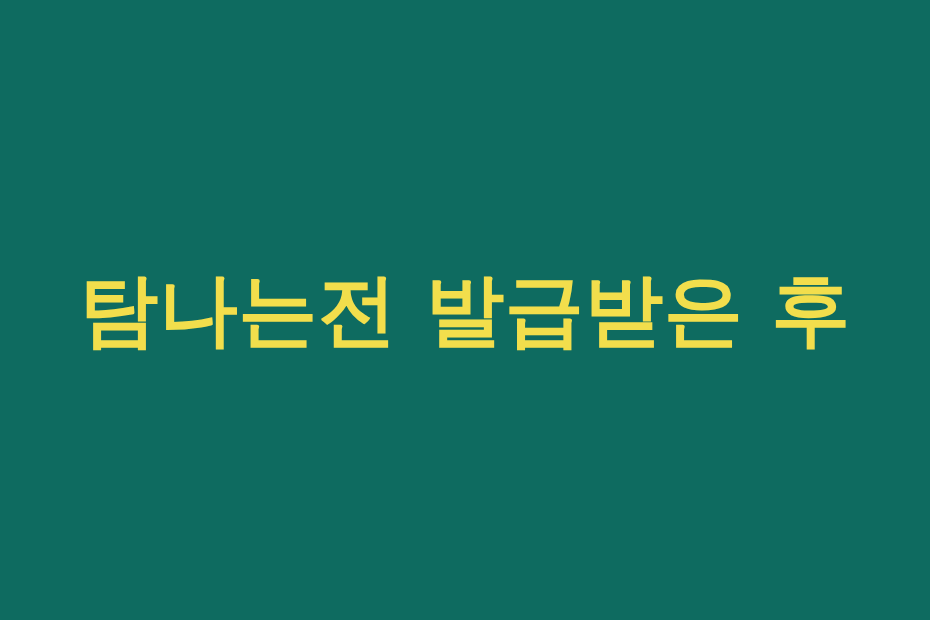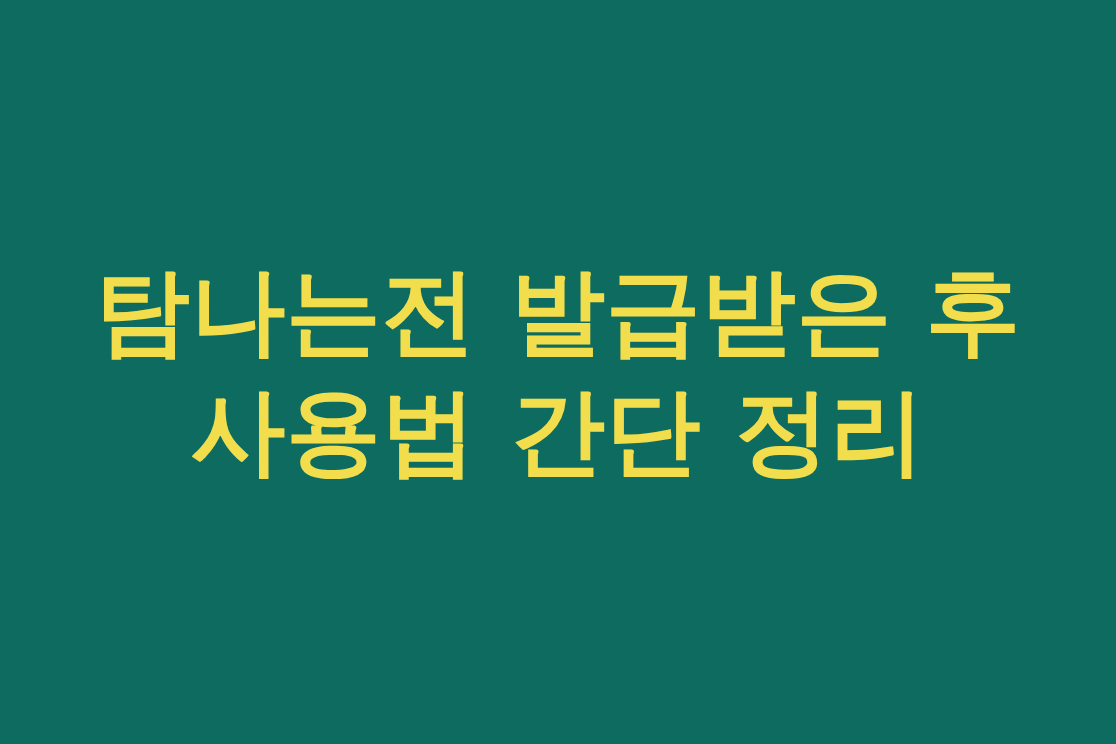--- a/index.html
+++ b/index.html
@@ -60,16 +60,15 @@
     font-size: 79px;
   }
 </style>
 </head>
 <body>
 
 <div id="banner" style="background: rgb(14, 107, 96);">
 
   <div id="headline">
     <span class="headline-line line-1" style="color: rgb(242, 222, 76);">탐나는전 발급받은 후</span>
-    <span class="headline-line line-2" style="color: rgb(242, 222, 76);">사용법 간단 정리</span>
   </div>
 
 </div>
 
 </body></html>

